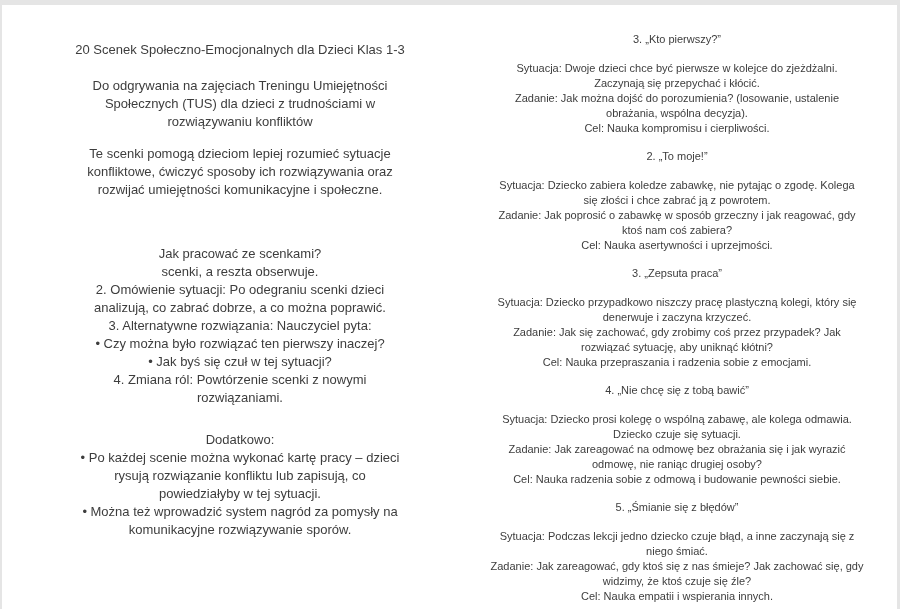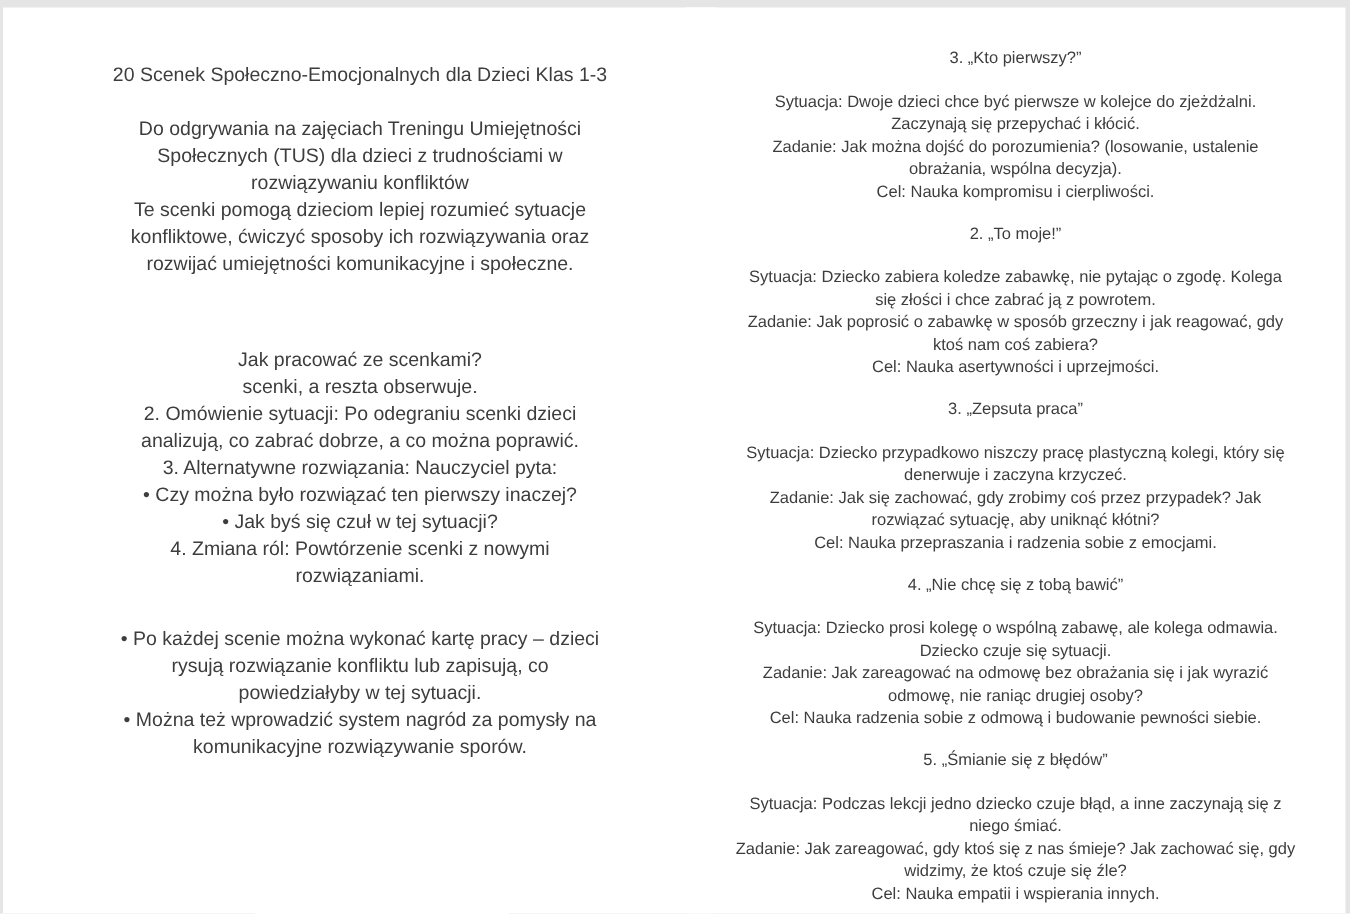--- a/index.html
+++ b/index.html
@@ -32,21 +32,21 @@
   }
   .page-right {
     left: 457px;
     width: 440px;
     padding: 27px 10px 0 10px;
     font-size: 11px;
     line-height: 15px;
   }
   .doc-title { margin: 0 18px; }
   .intro-1 { margin-top: 18px; }
-  .intro-2 { }
+  .intro-2 { margin-top: 14px; }
   .how-to { margin-top: 46px; }
   .additional { margin-top: 24px; }
   .scenario { margin-bottom: 13px; }
   .scenario-heading { margin-bottom: 14px; }
   .line { white-space: nowrap; }
 </style>
 </head>
 <body>
 
 <div class="page page-left">
@@ -70,20 +70,21 @@
     <div class="line">2. Omówienie sytuacji: Po odegraniu scenki dzieci</div>
     <div class="line">analizują, co zabrać dobrze, a co można poprawić.</div>
     <div class="line">3. Alternatywne rozwiązania: Nauczyciel pyta:</div>
     <div class="line">• Czy można było rozwiązać ten pierwszy inaczej?</div>
     <div class="line">• Jak byś się czuł w tej sytuacji?</div>
     <div class="line">4. Zmiana ról: Powtórzenie scenki z nowymi</div>
     <div class="line">rozwiązaniami.</div>
   </div>
 
   <div class="additional">
+    <div class="line">Dodatkowo:</div>
     <div class="line">• Po każdej scenie można wykonać kartę pracy – dzieci</div>
     <div class="line">rysują rozwiązanie konfliktu lub zapisują, co</div>
     <div class="line">powiedziałyby w tej sytuacji.</div>
     <div class="line">• Można też wprowadzić system nagród za pomysły na</div>
     <div class="line">komunikacyjne rozwiązywanie sporów.</div>
   </div>
 </div>
 
 <div class="page page-right">
 

